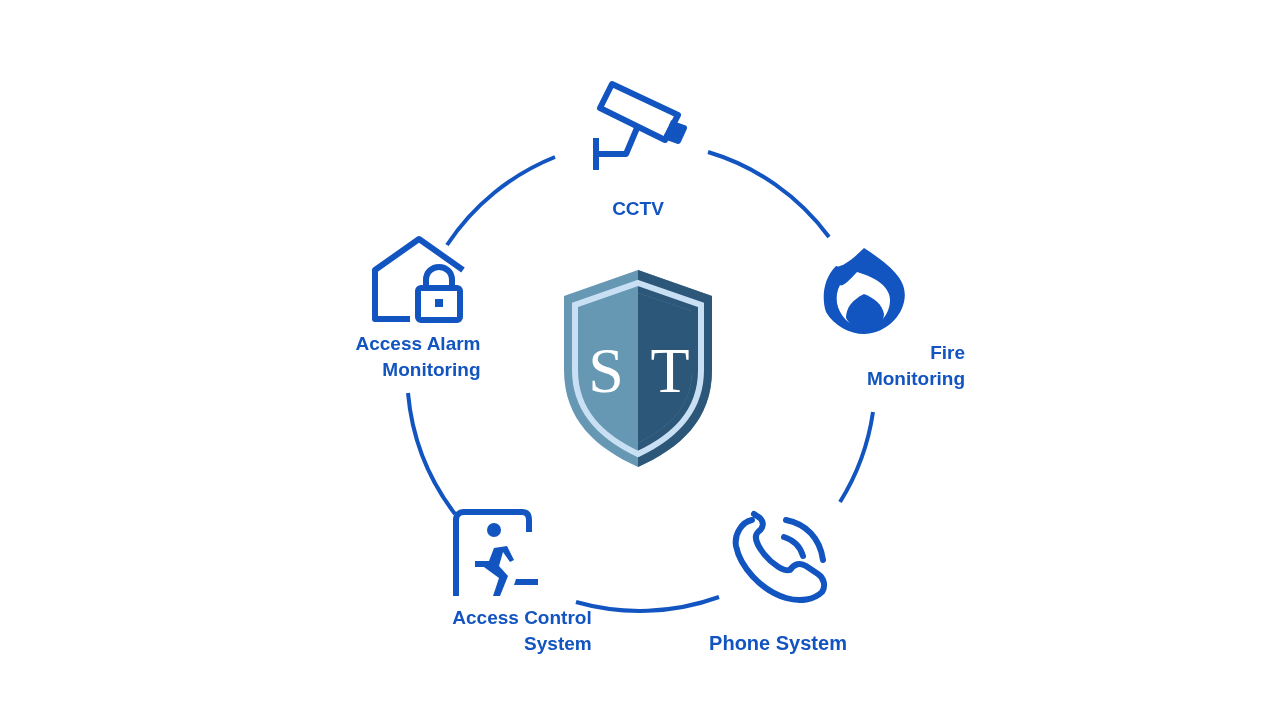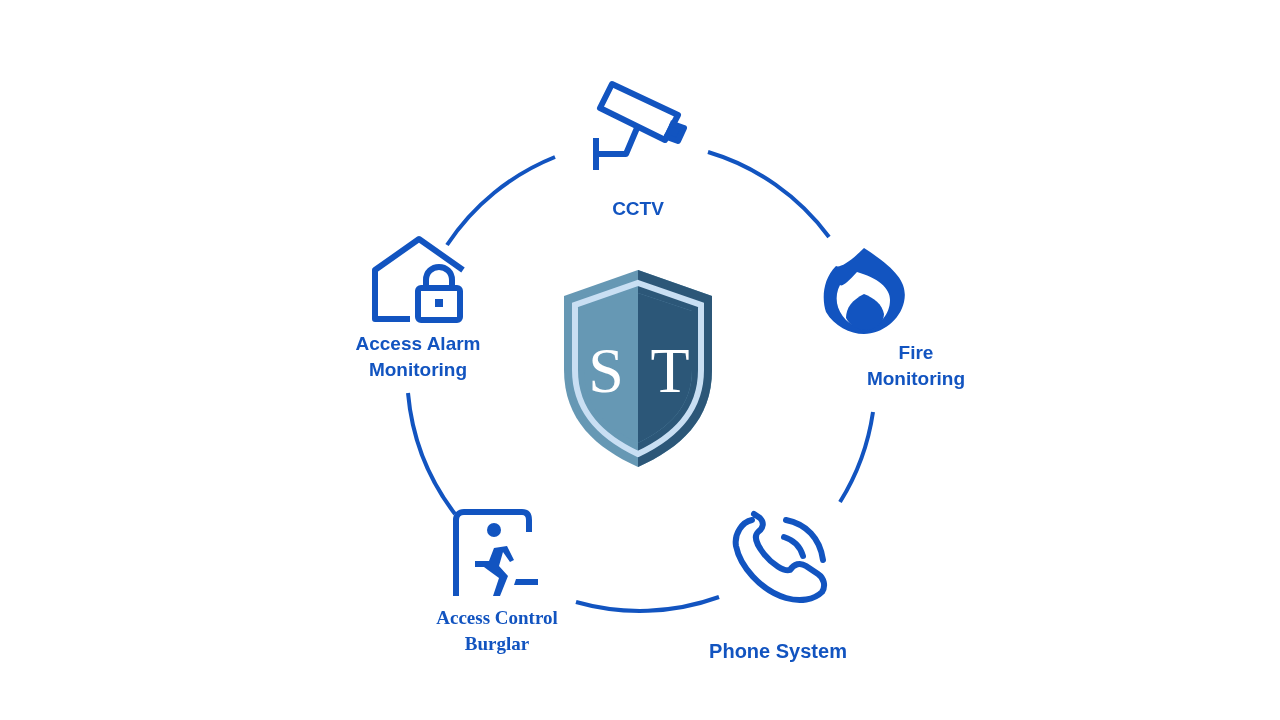--- a/index.html
+++ b/index.html
@@ -1,18 +1,18 @@
 <!DOCTYPE html>
 <html><head>
 <meta charset="utf-8">
 <style>
   html, body { margin:0; padding:0; background:#ffffff; }
   body { width:1280px; height:720px; position:relative; overflow:hidden; font-family:"Liberation Sans", sans-serif; }
   svg.canvas { position:absolute; left:0; top:0; }
-  .label { position:absolute; color:#1254c0; font-weight:bold; font-size:19px; line-height:26px; text-align:center; white-space:nowrap; transform:translateX(-50%); }
+  .label { position:absolute; color:#1254c0; font-weight:bold; font-size:19px; line-height:26px; text-align:right; white-space:nowrap; transform:translateX(-50%); }
   .label.big { font-size:20px; }
 </style>
 </head>
 <body>
 
 <svg class="canvas" width="1280" height="720" viewBox="0 0 1280 720">
 
   <g fill="none" stroke="#1254c0" stroke-width="4" stroke-linecap="butt">
     <path d="M708 152 A233 233 0 0 1 829 237"></path>
     <path d="M873 412 A233 233 0 0 1 840 502"></path>
@@ -65,23 +65,23 @@
   </g>
 </svg>
 
 <div class="label" style="left:638px; top:196px;">CCTV</div>
 
 <div class="label" style="left:916px; top:340px;">
   <div>Fire</div>
   <div>Monitoring</div>
 </div>
 
-<div class="label big" style="left:778px; top:630px;margin-top:8px;">Phone System</div>
+<div class="label big" style="left:778px; top:630px;">Phone System</div>
 
-<div class="label" style="left:497px; top:605px;font-family:Liberation Serif, serif;">
+<div class="label" style="left:522px; top:605px;">
   <div>Access Control</div>
-  <div>Burglar</div>
+  <div>System</div>
 </div>
 
 <div class="label" style="left:418px; top:331px;">
   <div>Access Alarm</div>
   <div>Monitoring</div>
 </div>
 
 </body></html>

